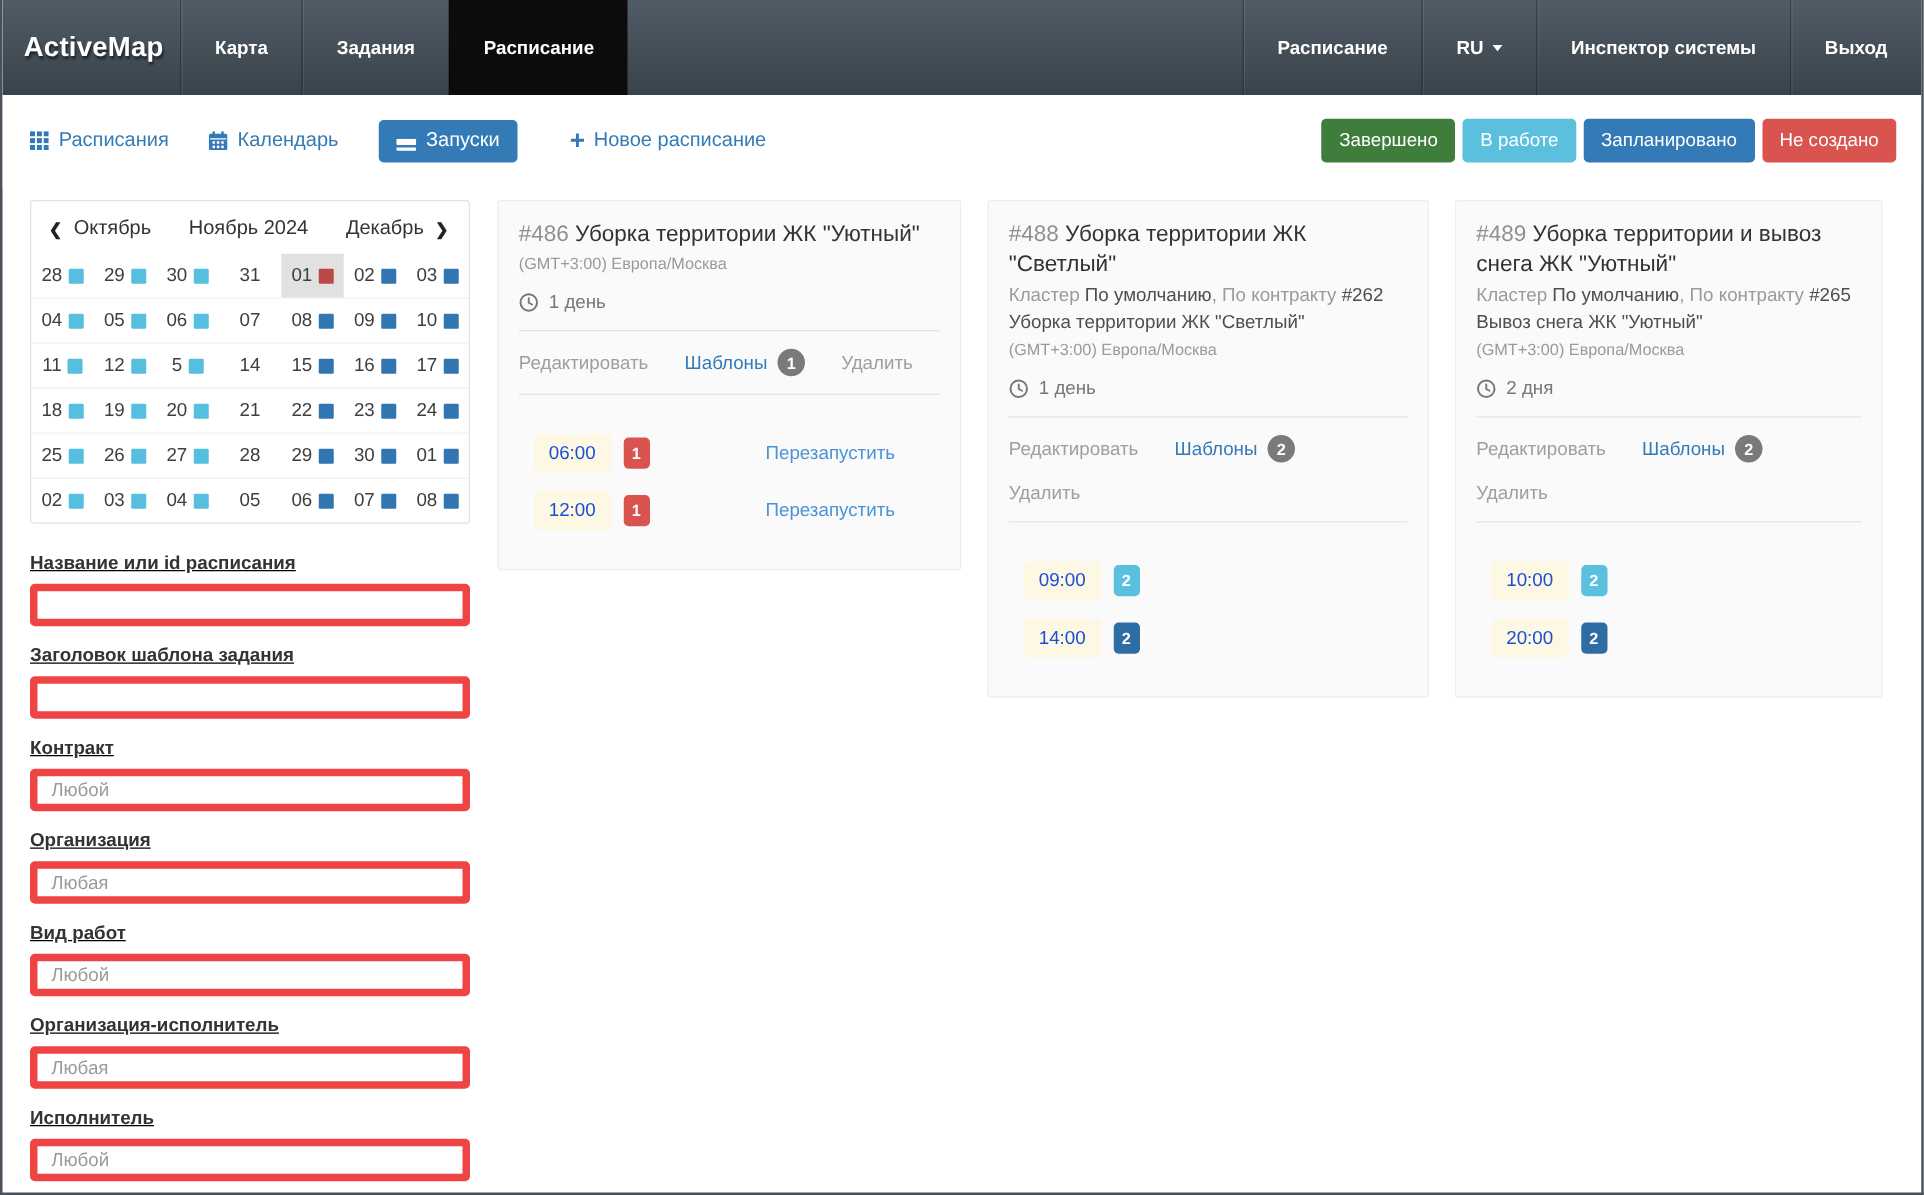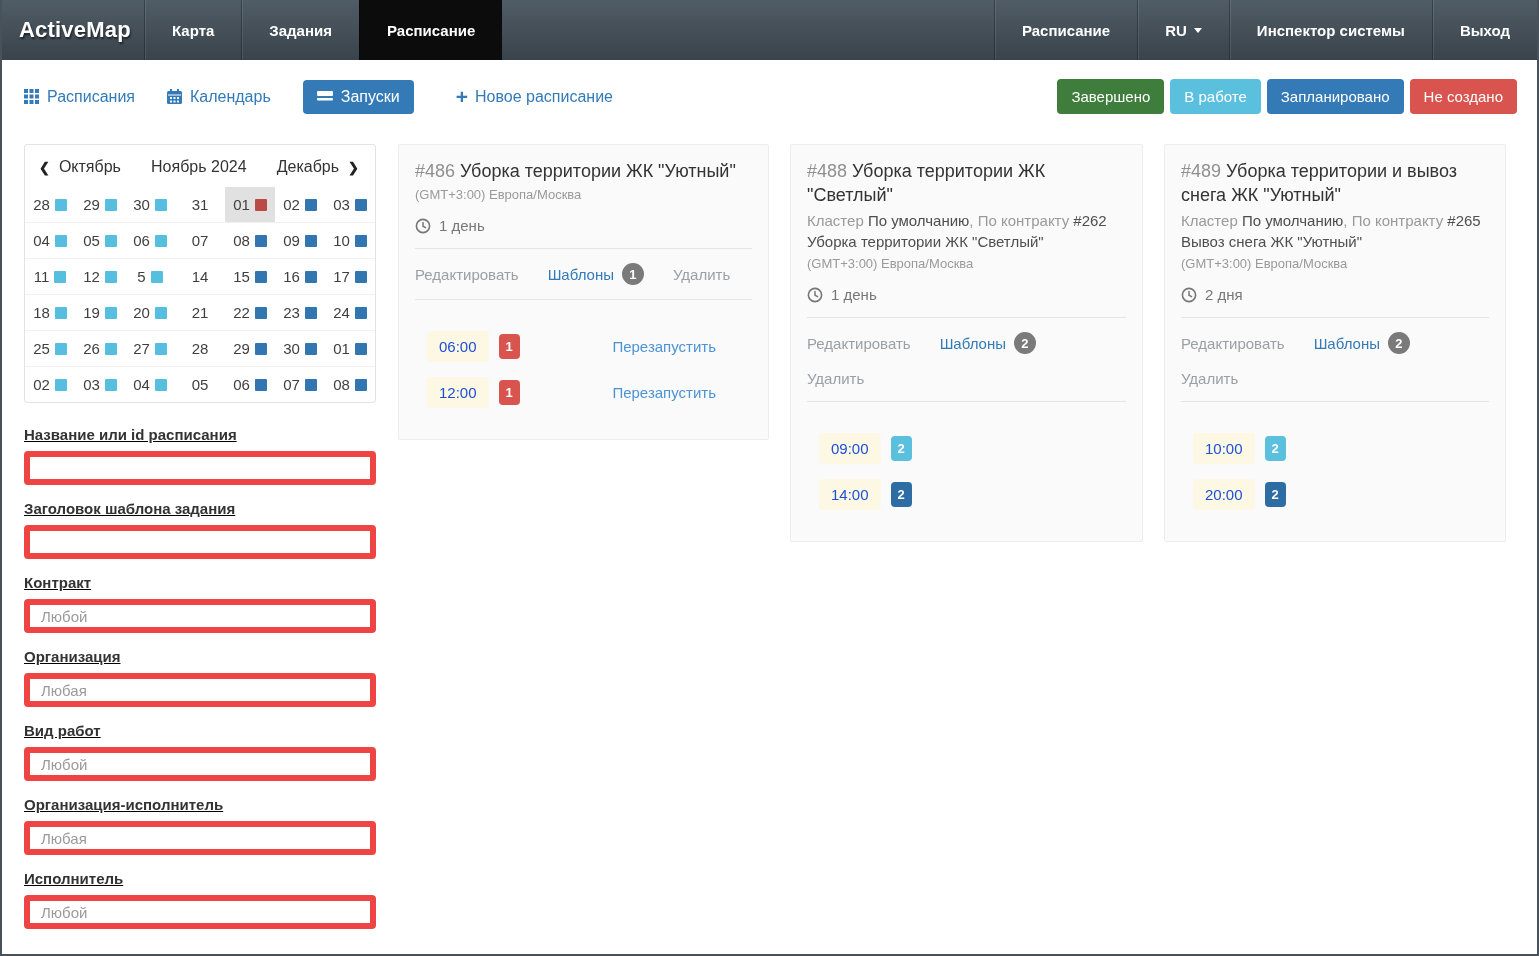--- a/index.html
+++ b/index.html
@@ -3,39 +3,39 @@
 <meta charset="utf-8">
 <style>
   * { margin:0; padding:0; box-sizing:border-box; }
   html,body { background:#888; }
   body { font-family:"Liberation Sans", sans-serif; }
   .viewport{
     width:1539px; height:956px; background:#fff; position:relative; overflow:hidden;
     border:2px solid #49525a; border-top:none;
   }
   
-  .header{ height:60px; display:flex; align-items:stretch;
+  .header{ height:76px; display:flex; align-items:stretch;
     background:linear-gradient(#505c66,#39434b); }
   .brand{ display:flex; align-items:center; padding:0 17px; width:142px;
     color:#fff; font-size:22px; font-weight:bold; letter-spacing:.2px;
     text-shadow:1px 2px 2px rgba(0,0,0,.55); }
   .htab{ display:flex; align-items:center; padding:0 27px; color:#fff;
     font-size:15px; font-weight:bold; cursor:pointer;
     border-left:1px solid rgba(0,0,0,.28);
     box-shadow:inset 1px 0 0 rgba(255,255,255,.10); }
   .htab.active{ background:#0c0c0c; box-shadow:none; }
   .hspacer{ flex:1; }
   .caret-down{ width:0; height:0; margin-left:7px; border-left:4px solid transparent;
     border-right:4px solid transparent; border-top:5px solid #fff; display:inline-block; }
   
   .toolbar{ display:flex; align-items:center; padding:19px 20px 20px 22px; background:#fff; }
   .viewswitch{ display:flex; align-items:center; }
   .viewlink{ display:flex; align-items:center; gap:8px; color:#337ab7; font-size:16px;
     margin-right:32px; cursor:pointer; text-decoration:none; }
-  .viewbtn{ display:flex; align-items:center; gap:8px; color:#fff; font-size:16px;
+  .viewbtn{ display:flex; align-items:flex-end; gap:8px; color:#fff; font-size:16px;
     background:#337ab7; border:none; border-radius:4px; padding:8px 14px; margin-right:42px; cursor:pointer; }
   .newlink{ display:flex; align-items:center; gap:7px; color:#337ab7; font-size:16px;
     cursor:pointer; text-decoration:none; }
   .plus{ font-size:21px; font-weight:bold; line-height:16px; }
   .statusbtns{ margin-left:auto; display:flex; gap:6px; }
   .statusbtn{ color:#fff; font-size:15px; padding:9px 14px; border-radius:4px;
     border:none; cursor:pointer; }
   
   .content{ display:flex; align-items:flex-start; }
   .sidebar{ width:374px; flex-shrink:0; padding:10px 0 0 22px; }

